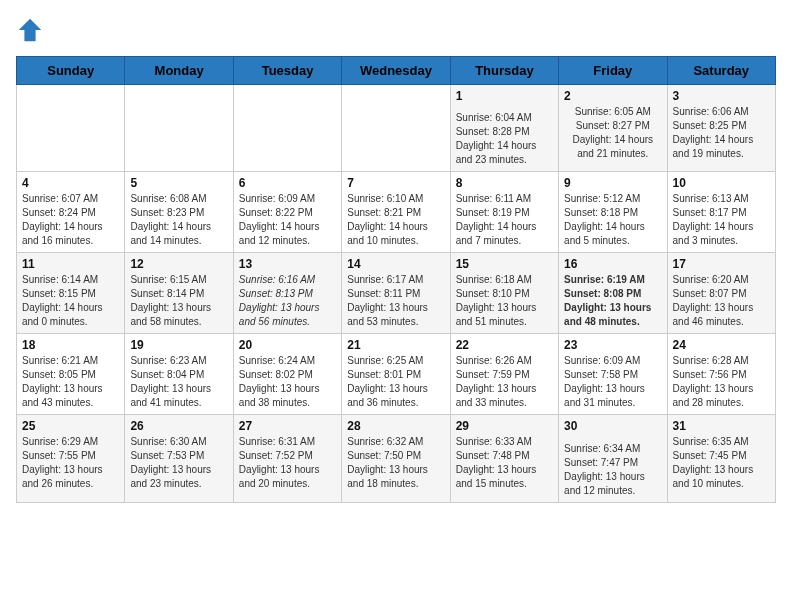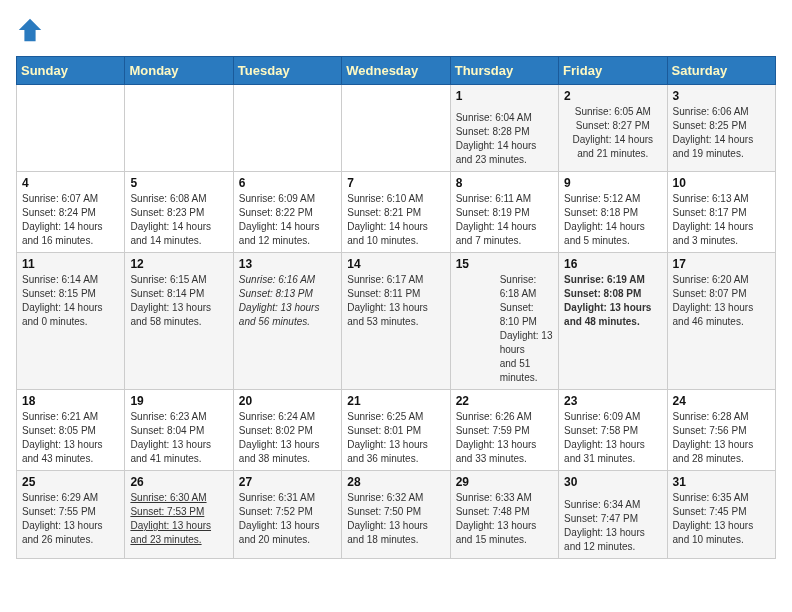--- a/index.html
+++ b/index.html
@@ -44,25 +44,25 @@
       font-size: 15px;
       color: #555;
     }
     table {
       width: 100%;
       border-collapse: collapse;
       table-layout: fixed;
     }
     thead tr th {
       background: #2a7abf;
-      color: #fef9c3;
+      color: #000000;
       font-size: 13px;
       font-weight: bold;
       padding: 6px 4px;
-      text-align: left;
+      text-align: center;
       border: 1px solid #1a5a9a;
     }
     tbody tr td {
       border: 1px solid #ccc;
       vertical-align: top;
       padding: 4px 5px;
       font-size: 10.5px;
       color: #333;
       height: 80px;
       background: #fff;
@@ -219,21 +219,21 @@
         </td>
         <td>
           <div class="day-num">14</div>
           <div class="day-info" style="white-space: pre-line;">Sunrise: 6:17 AM
 Sunset: 8:11 PM
 Daylight: 13 hours
 and 53 minutes.</div>
         </td>
         <td>
           <div class="day-num">15</div>
-          <div class="day-info" style="white-space: pre-line; margin-left: 44px;">Sunrise: 6:18 AM
+          <div class="day-info" style="white-space: pre-line;">Sunrise: 6:18 AM
 Sunset: 8:10 PM
 Daylight: 13 hours
 and 51 minutes.</div>
         </td>
         <td>
           <div class="day-num">16</div>
           <div class="day-info" style="white-space: pre-line; font-weight: bold;">Sunrise: 6:19 AM
 Sunset: 8:08 PM
 Daylight: 13 hours
 and 48 minutes.</div>
@@ -300,21 +300,21 @@
       <tr>
         <td>
           <div class="day-num">25</div>
           <div class="day-info" style="white-space: pre-line;">Sunrise: 6:29 AM
 Sunset: 7:55 PM
 Daylight: 13 hours
 and 26 minutes.</div>
         </td>
         <td>
           <div class="day-num">26</div>
-          <div class="day-info" style="white-space: pre-line; text-decoration: underline;">Sunrise: 6:30 AM
+          <div class="day-info" style="white-space: pre-line;">Sunrise: 6:30 AM
 Sunset: 7:53 PM
 Daylight: 13 hours
 and 23 minutes.</div>
         </td>
         <td>
           <div class="day-num">27</div>
           <div class="day-info" style="white-space: pre-line;">Sunrise: 6:31 AM
 Sunset: 7:52 PM
 Daylight: 13 hours
 and 20 minutes.</div>

